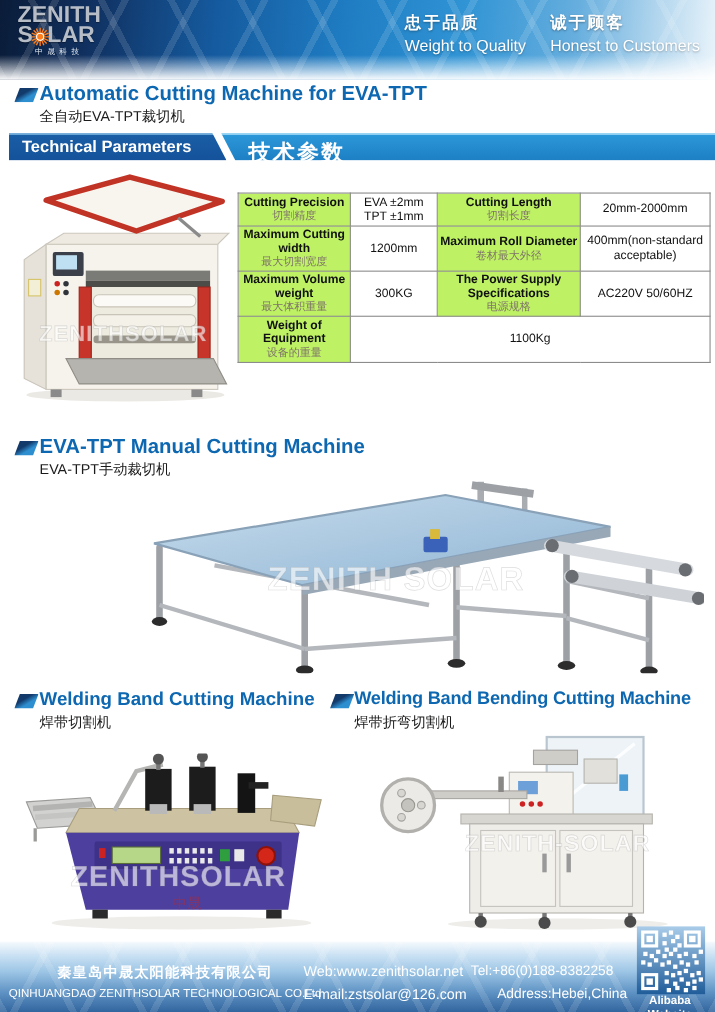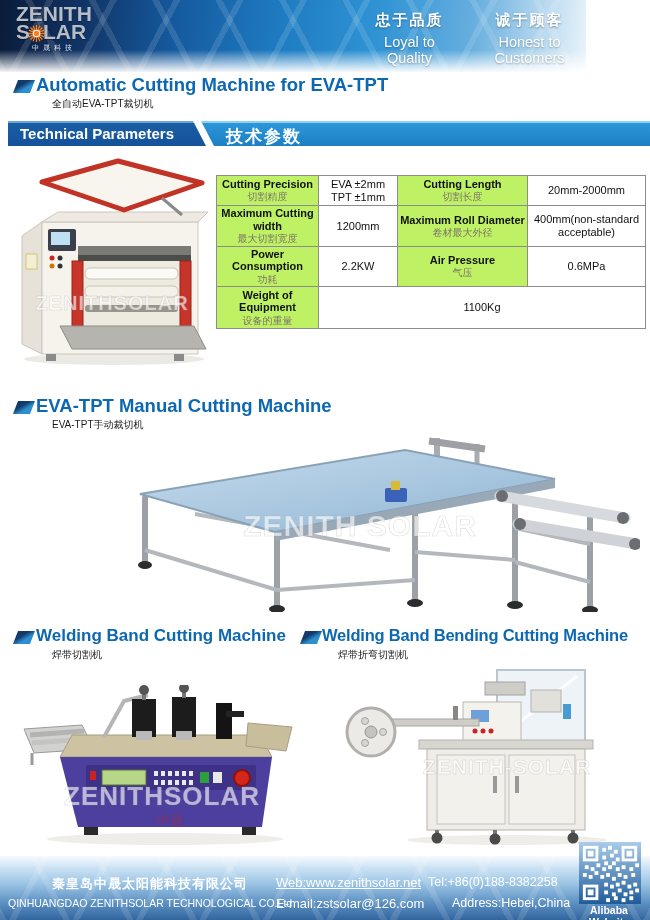--- a/index.html
+++ b/index.html
@@ -1,82 +1,82 @@
 <!DOCTYPE html>
 <html><head>
 <meta charset="utf-8">
 <style>
   html,body{margin:0;padding:0;background:#fff;}
   .page{position:relative;width:650px;height:920px;overflow:hidden;background:#ffffff;
         font-family:"Liberation Sans","DejaVu Sans",sans-serif;}
 
   
-  .header{position:absolute;left:0;top:0;width:586px;height:72px;
+  .header{position:absolute;left:0;top:0;width:650px;height:72px;
     background:linear-gradient(96deg,#0a1c38 0%,#102f5e 12%,#155a9e 30%,#1f7cc2 48%,#2f93d4 64%,#66aede 80%,#b8d9ef 92%,#eaf4fb 100%);}
   .lattice::before{content:"";position:absolute;inset:0;pointer-events:none;
     background-image:
       repeating-linear-gradient(62deg, rgba(255,255,255,0.12) 0 6px, rgba(255,255,255,0) 6px 56px),
       repeating-linear-gradient(-62deg, rgba(255,255,255,0.12) 0 6px, rgba(255,255,255,0) 6px 56px);}
   .header::after{content:"";position:absolute;left:0;right:0;bottom:0;height:22px;
     background:linear-gradient(to bottom,rgba(255,255,255,0),rgba(255,255,255,0.95));}
   .logo{position:absolute;left:16px;top:5px;line-height:0.88;z-index:2;}
   .logo-line{font-weight:800;font-size:21px;letter-spacing:0px;color:#b6bdc7;
     text-shadow:0 1px 1px rgba(0,0,0,0.35);}
   .logo-solar{display:flex;align-items:center;}
   .logo-sub{font-size:7px;letter-spacing:4px;color:#e9eff5;margin-top:3px;text-align:center;}
   .sunburst{margin:0 -2px;position:relative;top:1px;}
   .slogans{position:absolute;left:368px;top:11px;display:flex;gap:22px;z-index:2;}
-  .slogan-col{text-align:center;color:#fff;}
+  .slogan-col{text-align:left;color:#fff;}
   .s-cn{font-size:15px;font-weight:bold;letter-spacing:2px;text-shadow:0 1px 2px rgba(0,0,0,0.35);}
   .s-en{font-size:14.5px;margin-top:4px;text-shadow:0 1px 2px rgba(0,0,0,0.3);}
 
   
   .sec-icon{position:absolute;}
   .sec-title{position:absolute;font-weight:bold;color:#0d68b1;white-space:nowrap;}
-  .sec-sub{position:absolute;font-size:10px;color:#1b1b1b;white-space:nowrap;margin-left:16px;}
+  .sec-sub{position:absolute;font-size:13px;color:#1b1b1b;white-space:nowrap;}
   #t1{left:36px;top:74px;font-size:18.5px;}
   #s1{left:36px;top:97px;}
   #t2{left:36px;top:395px;font-size:18.5px;}
   #s2{left:36px;top:418px;}
   #t3{left:36px;top:626px;font-size:17px;}
   #s3{left:36px;top:648px;}
   #t4{left:322px;top:626px;font-size:16.5px;letter-spacing:-0.2px;}
   #s4{left:322px;top:648px;}
 
   
   .banner{position:absolute;left:0;top:121px;width:650px;height:25px;}
   .banner-light{position:absolute;inset:0;
     background:linear-gradient(180deg,#8fd0f2 0 2px,#2b97d8 2px,#1d7fc4 100%);
     clip-path:polygon(201px 0,650px 0,650px 100%,214px 100%);}
   .banner-dark{position:absolute;left:8px;top:0;width:198px;height:25px;
     background:linear-gradient(180deg,#6aa6d6 0 2px,#1a5ea6 2px,#14529a 100%);
     clip-path:polygon(0 0,185px 0,198px 100%,0 100%);}
   .banner-text-en{position:absolute;left:20px;top:4px;font-size:15px;font-weight:bold;color:#fff;}
-  .banner-text-cn{position:absolute;left:226px;top:4px;font-size:17px;font-weight:bold;color:#fff;letter-spacing:2px;}
+  .banner-text-cn{position:absolute;left:226px;top:4px;font-size:20px;font-weight:bold;color:#fff;letter-spacing:2px;}
 
   
   .spec-table{position:absolute;left:216px;top:175px;border-collapse:collapse;table-layout:fixed;
     width:429px;font-size:11px;color:#111;}
   .spec-table td{border:1px solid #8c8c8c;text-align:center;vertical-align:middle;padding:1px 2px;}
   .spec-table td.th{background:#bef264;}
   .spec-table .en{font-weight:bold;line-height:1.12;}
   .spec-table .cn{font-size:10px;color:#7e7468;line-height:1.15;margin-top:1px;}
   .spec-table td.tv{background:#fff;line-height:1.15;}
 
   
   .photo{position:absolute;}
   .wm{font-weight:bold;fill:rgba(255,255,255,0.62);stroke:rgba(160,160,160,0.35);stroke-width:0.6px;
       letter-spacing:1px;}
 
   
   .footer{position:absolute;left:0;top:856px;width:650px;height:64px;color:#fff;
     background:linear-gradient(180deg,#f6fafd 0%,#cde3f4 18%,#9ec6e6 42%,#5f93c4 72%,#31659e 100%);}
   .f-company-cn{position:absolute;left:52px;top:19px;font-size:13px;font-weight:bold;letter-spacing:1px;}
   .f-company-en{position:absolute;left:8px;top:41px;font-size:10.5px;}
-  .f-web{position:absolute;left:276px;top:19px;font-size:13px;text-decoration:underline;}
+  .f-web{position:absolute;left:276px;top:19px;font-size:13px;}
   .f-email{position:absolute;left:276px;top:40px;font-size:13px;}
   .f-tel{position:absolute;left:428px;top:19px;font-size:12.5px;}
   .f-addr{position:absolute;left:452px;top:40px;font-size:12.5px;text-align:center;}
   .qr{position:absolute;left:578px;top:842px;width:64px;height:62px;}
   .qr-caption{position:absolute;left:570px;top:904px;width:78px;text-align:center;
     font-size:10.5px;font-weight:bold;color:#fff;}
 </style>
 </head>
 <body>
 
@@ -101,21 +101,21 @@
           <circle cx="10" cy="10" r="4.4" fill="#ffffff"></circle>
           <circle cx="10" cy="10" r="3.2" fill="#ff7d1a"></circle>
         </svg>
         <span>LAR</span>
       </div>
       <div class="logo-sub">中晟科技</div>
     </div>
     <div class="slogans">
       <div class="slogan-col">
         <div class="s-cn">忠于品质</div>
-        <div class="s-en">Loyal to Quality</div>
+        <div class="s-en">Weight to Quality</div>
       </div>
       <div class="slogan-col">
         <div class="s-cn">诚于顾客</div>
         <div class="s-en">Honest to Customers</div>
       </div>
     </div>
   </header>
 
   <svg class="sec-icon" style="left:13px;top:80px;" width="22" height="13" viewBox="0 0 22 13">
     <defs>
@@ -197,31 +197,31 @@
             <div class="en">Maximum Cutting width</div>
             <div class="cn">最大切割宽度</div>
           </td>
       <td class="tv">1200mm</td>
       <td class="th">
             <div class="en">Maximum Roll Diameter</div>
             <div class="cn">卷材最大外径</div>
           </td>
       <td class="tv">400mm(non-standard acceptable)</td>
     </tr>
-    <tr style="height:28px">
-      <td class="th">
-            <div class="en">Power Consumption</div>
-            <div class="cn">功耗</div>
-          </td>
-      <td class="tv">2.2KW</td>
-      <td class="th">
-            <div class="en">Air Pressure</div>
-            <div class="cn">气压</div>
-          </td>
-      <td class="tv">0.6MPa</td>
+    <tr style="height:41px">
+      <td class="th">
+            <div class="en">Maximum Volume weight</div>
+            <div class="cn">最大体积重量</div>
+          </td>
+      <td class="tv">300KG</td>
+      <td class="th">
+            <div class="en">The Power Supply Specifications</div>
+            <div class="cn">电源规格</div>
+          </td>
+      <td class="tv">AC220V 50/60HZ</td>
     </tr>
     <tr style="height:42px">
       <td class="th">
             <div class="en">Weight of Equipment</div>
             <div class="cn">设备的重量</div>
           </td>
       <td class="tv" colspan="3">1100Kg</td>
     </tr>
   </tbody>
     </table>

